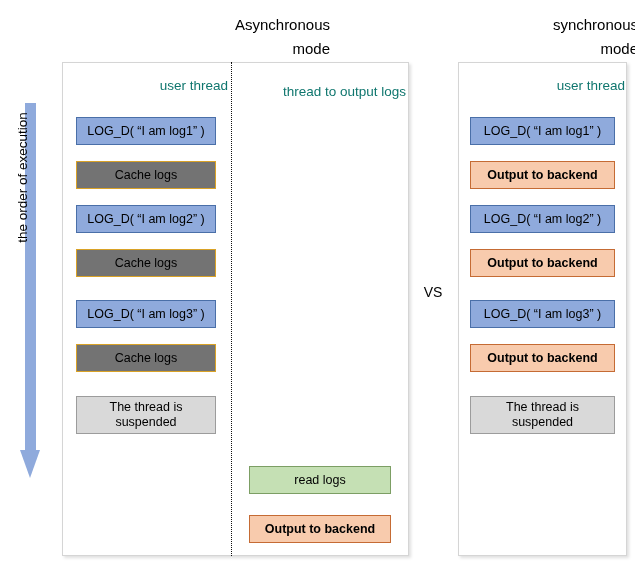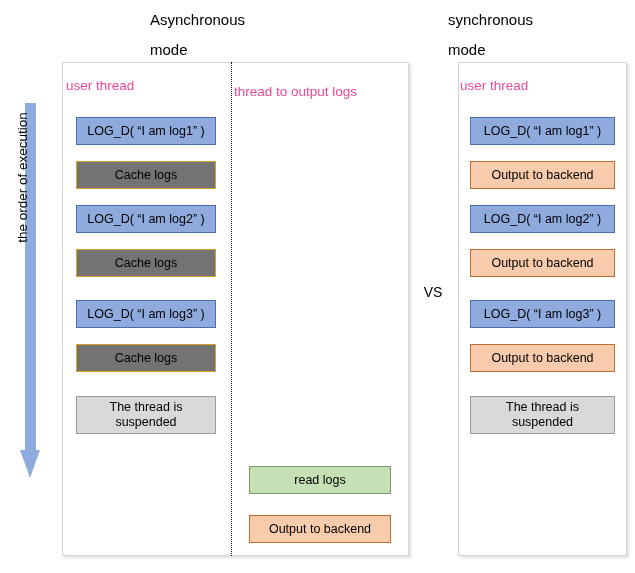--- a/index.html
+++ b/index.html
@@ -12,25 +12,26 @@
     height: 573px;
     position: relative;
     font-family: "Liberation Sans", sans-serif;
     color: #000000;
     overflow: hidden;
   }
 
   
   .col-title {
     position: absolute;
-    text-align: left;
+    text-align: right;
     font-size: 15px;
-    line-height: 30px;
+    line-height: 24px;
     color: #000;
     white-space: pre-line;
+    margin-top: 8px;
   }
   #title-async {
     left: 150px;
     top: 5px;
     width: 180px;
   }
   #title-sync {
     left: 448px;
     top: 5px;
     width: 190px;
@@ -64,22 +65,22 @@
     top: 62px;
     width: 0;
     height: 494px;
     border-left: 1px dotted #111111;
   }
 
   
   .lane-header {
     position: absolute;
     font-size: 13.5px;
-    text-align: left;
-    color: #ec4899;
+    text-align: right;
+    color: #0f766e;
   }
   #lane-user-async   { left: 66px;  top: 78px; width: 162px; }
   #lane-output-async { left: 234px; top: 84px; width: 172px; }
   #lane-user-sync    { left: 460px; top: 78px; width: 165px; }
 
   
   .box {
     position: absolute;
     box-sizing: border-box;
     border-width: 1px;
@@ -89,21 +90,21 @@
     justify-content: center;
     text-align: center;
     font-size: 12.5px;
     line-height: 15px;
     color: #000;
     white-space: pre-line;
     padding: 0 4px;
   }
   .box.blue   { background: #8faadc; border-color: #4a6fa8; }
   .box.yellow { background: #737373; border-color: #d9a227; }
-  .box.orange { background: #f8cbad; border-color: #c56b34; }
+  .box.orange { background: #f8cbad; border-color: #c56b34; font-weight: bold; }
   .box.green  { background: #c5e0b4; border-color: #7c9e64; }
   .box.gray   { background: #d9d9d9; border-color: #9c9c9c; }
 
   
   .col-a { left: 76px;  width: 140px; }
   .col-b { left: 249px; width: 142px; }
   .col-c { left: 470px; width: 145px; }
   .h-two { height: 28px; }
 
   

